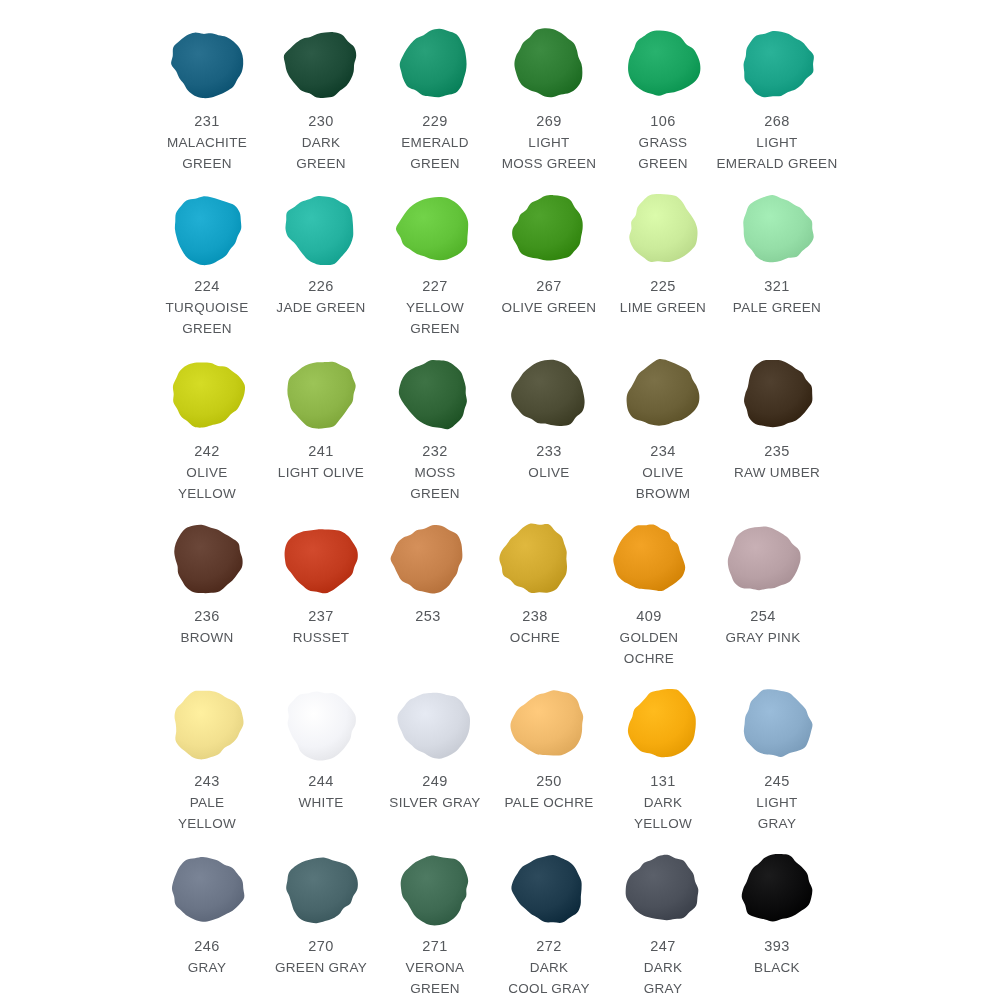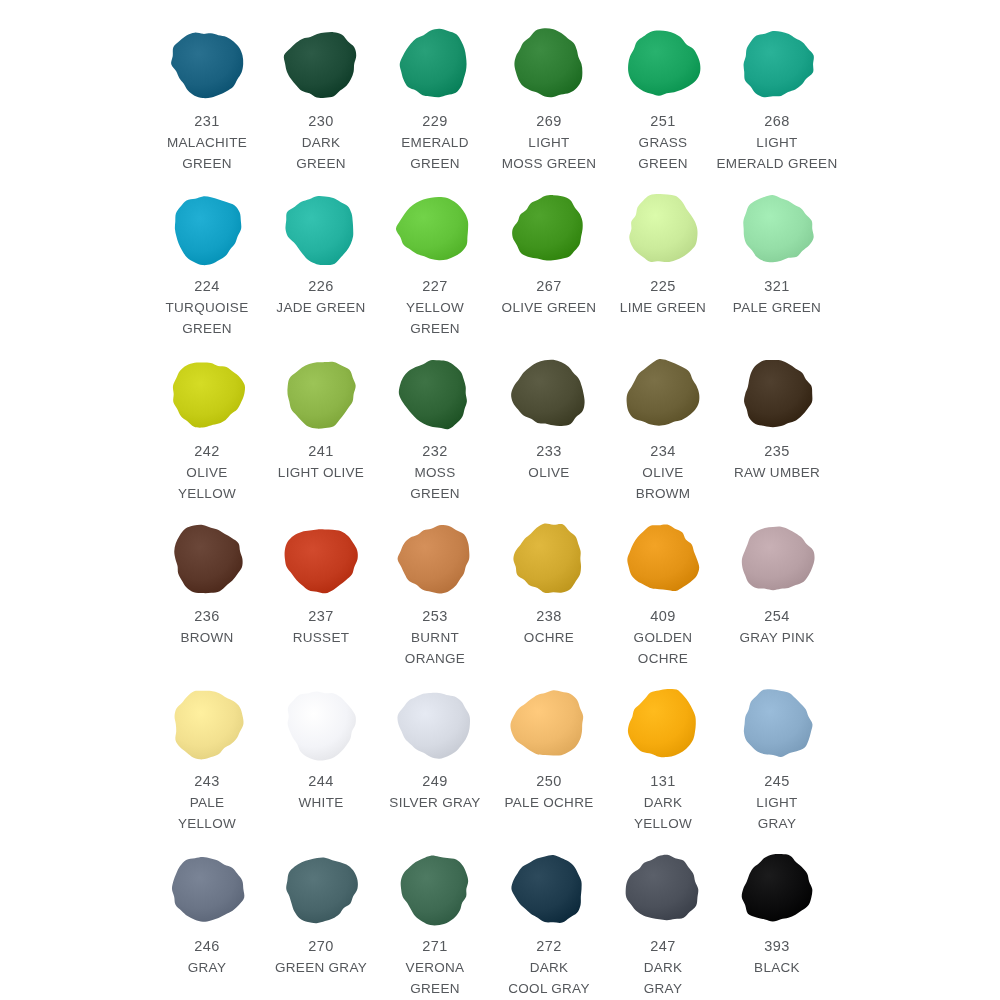--- a/index.html
+++ b/index.html
@@ -171,21 +171,21 @@
                 <radialGradient id="g0_4" cx="38%" cy="32%" r="78%">
                   <stop offset="0%" stop-color="#28b26e"></stop>
                   <stop offset="62%" stop-color="#18a25e"></stop>
                   <stop offset="100%" stop-color="#06904c"></stop>
                 </radialGradient>
               </defs>
               <path d="M96.35,50.00C96.86,53.52 97.01,57.46 96.14,60.92C95.28,64.37 93.44,67.96 91.15,70.73C88.87,73.51 85.42,75.65 82.43,77.59C79.45,79.52 76.33,81.05 73.25,82.34C70.17,83.62 67.04,84.59 63.94,85.28C60.83,85.97 57.78,85.77 54.62,86.50C51.46,87.23 48.20,89.55 44.98,89.67C41.76,89.80 38.52,88.20 35.29,87.24C32.06,86.28 28.69,85.42 25.62,83.91C22.54,82.40 19.43,80.50 16.84,78.20C14.25,75.90 11.75,73.12 10.06,70.12C8.37,67.13 7.28,63.60 6.71,60.24C6.13,56.89 6.27,53.33 6.62,50.00C6.97,46.67 7.65,43.32 8.79,40.25C9.94,37.18 12.07,34.62 13.48,31.60C14.89,28.58 15.25,24.77 17.24,22.14C19.22,19.50 22.57,17.81 25.39,15.77C28.21,13.74 30.95,11.20 34.17,9.93C37.39,8.65 41.20,8.27 44.71,8.14C48.21,8.00 51.80,8.42 55.17,9.10C58.54,9.79 61.91,10.81 64.92,12.24C67.93,13.67 70.87,15.52 73.24,17.68C75.60,19.85 76.72,23.01 79.12,25.23C81.53,27.46 85.34,28.59 87.67,31.02C89.99,33.45 91.64,36.64 93.08,39.81C94.53,42.97 95.84,46.48 96.35,50.00Z" fill="url(#g0_4)"></path>
             </svg>
           </div>
         </div>
-        <div class="swatch-code">251</div>
+        <div class="swatch-code">106</div>
         <div class="swatch-name">
           <span class="nm-line">GRASS</span>
           <span class="nm-line">GREEN</span>
         </div>
       </div>
       <div class="swatch-cell">
         <div class="blob-wrap">
           <div class="blob">
             <svg viewBox="0 0 100 100" preserveAspectRatio="xMidYMid meet">
               <defs>
@@ -505,24 +505,20 @@
                   <stop offset="0%" stop-color="#d5905a"></stop>
                   <stop offset="62%" stop-color="#c5804a"></stop>
                   <stop offset="100%" stop-color="#b36e38"></stop>
                 </radialGradient>
               </defs>
               <path d="M92.63,50.00C91.94,53.20 89.65,56.09 88.55,59.12C87.46,62.15 87.39,65.35 86.08,68.18C84.77,71.01 82.56,73.38 80.69,76.10C78.81,78.83 77.25,82.08 74.83,84.53C72.40,86.98 69.36,89.41 66.13,90.82C62.90,92.24 58.99,93.02 55.44,93.02C51.89,93.03 48.27,91.61 44.83,90.85C41.39,90.10 37.79,89.94 34.79,88.50C31.79,87.06 29.72,84.02 26.85,82.20C23.98,80.38 20.02,79.77 17.57,77.58C15.12,75.39 13.76,72.01 12.16,69.07C10.55,66.13 9.42,63.13 7.93,59.96C6.44,56.78 3.36,53.35 3.22,50.00C3.08,46.65 5.73,43.09 7.09,39.85C8.45,36.60 9.41,33.26 11.36,30.53C13.32,27.80 16.00,25.27 18.81,23.47C21.62,21.67 25.39,21.28 28.23,19.72C31.07,18.16 32.99,15.36 35.83,14.13C38.66,12.89 41.98,13.33 45.23,12.30C48.48,11.27 51.78,8.63 55.32,7.96C58.86,7.29 63.00,7.35 66.48,8.29C69.95,9.23 72.88,11.78 76.17,13.60C79.46,15.42 83.70,16.60 86.21,19.21C88.72,21.81 90.15,25.78 91.23,29.23C92.31,32.68 92.45,36.44 92.69,39.90C92.92,43.36 93.32,46.80 92.63,50.00Z" fill="url(#g3_2)"></path>
             </svg>
           </div>
         </div>
         <div class="swatch-code">253</div>
-        <div class="swatch-name">
-          <span class="nm-line">BURNT</span>
-          <span class="nm-line">ORANGE</span>
-        </div>
       </div>
       <div class="swatch-cell">
         <div class="blob-wrap">
           <div class="blob">
             <svg viewBox="0 0 100 100" preserveAspectRatio="xMidYMid meet">
               <defs>
                 <radialGradient id="g3_3" cx="38%" cy="32%" r="78%">
                   <stop offset="0%" stop-color="#e0b83e"></stop>
                   <stop offset="62%" stop-color="#d0a82e"></stop>
                   <stop offset="100%" stop-color="#be961c"></stop>

